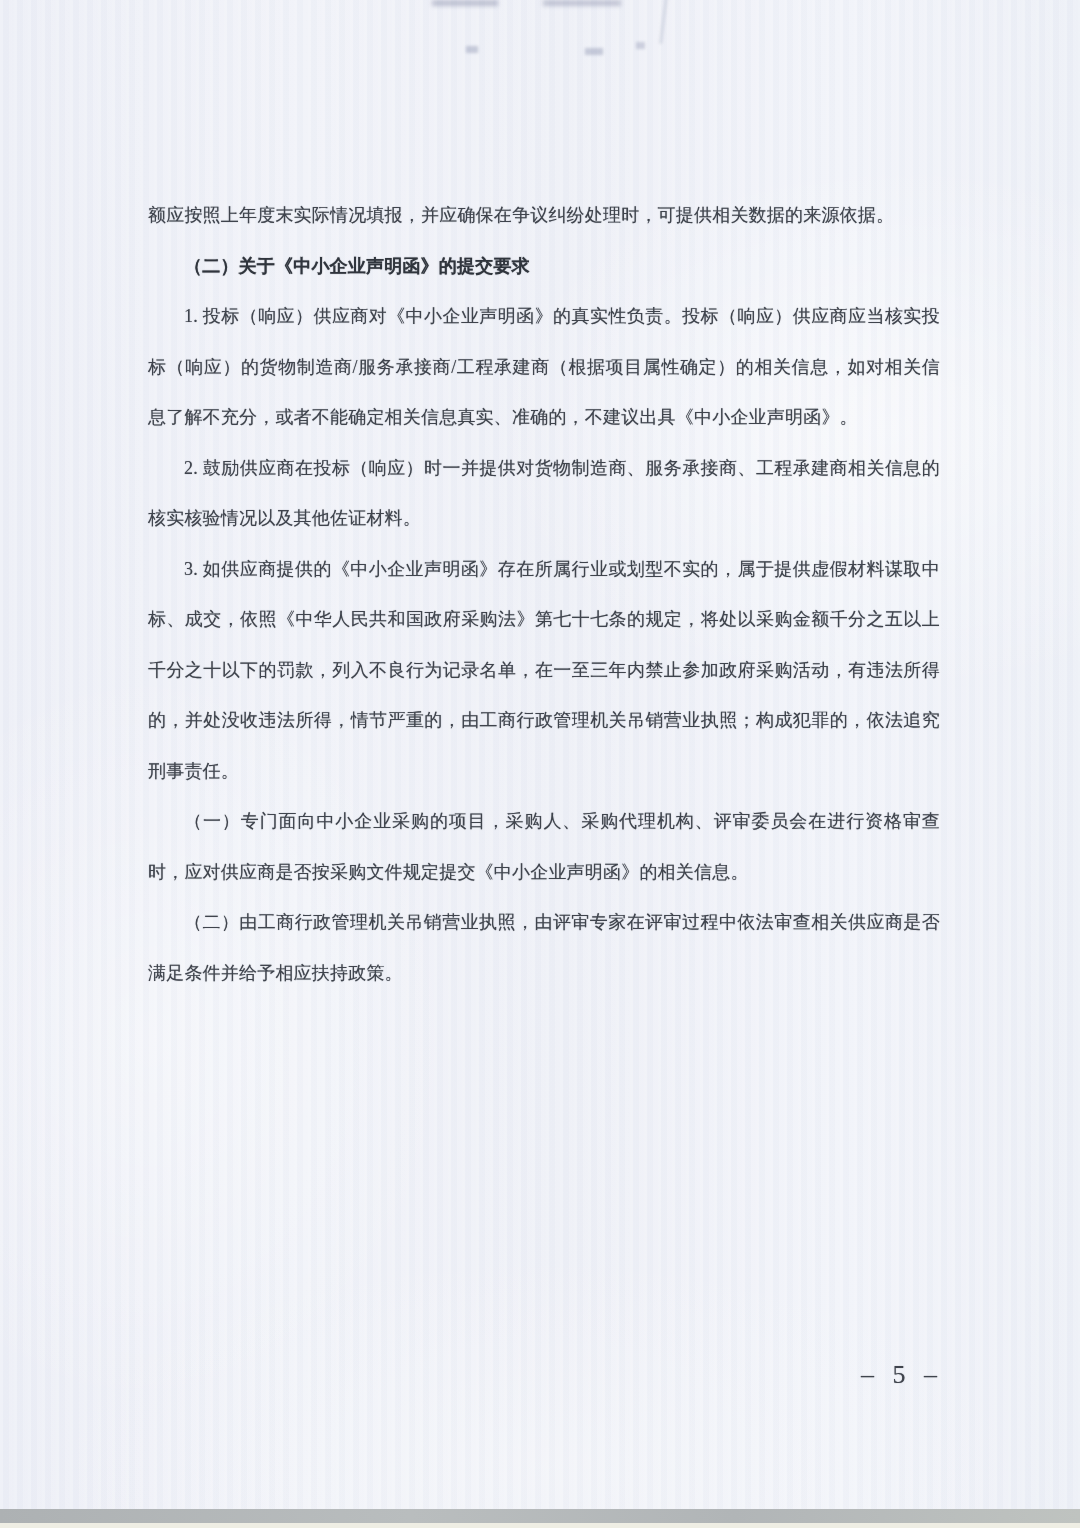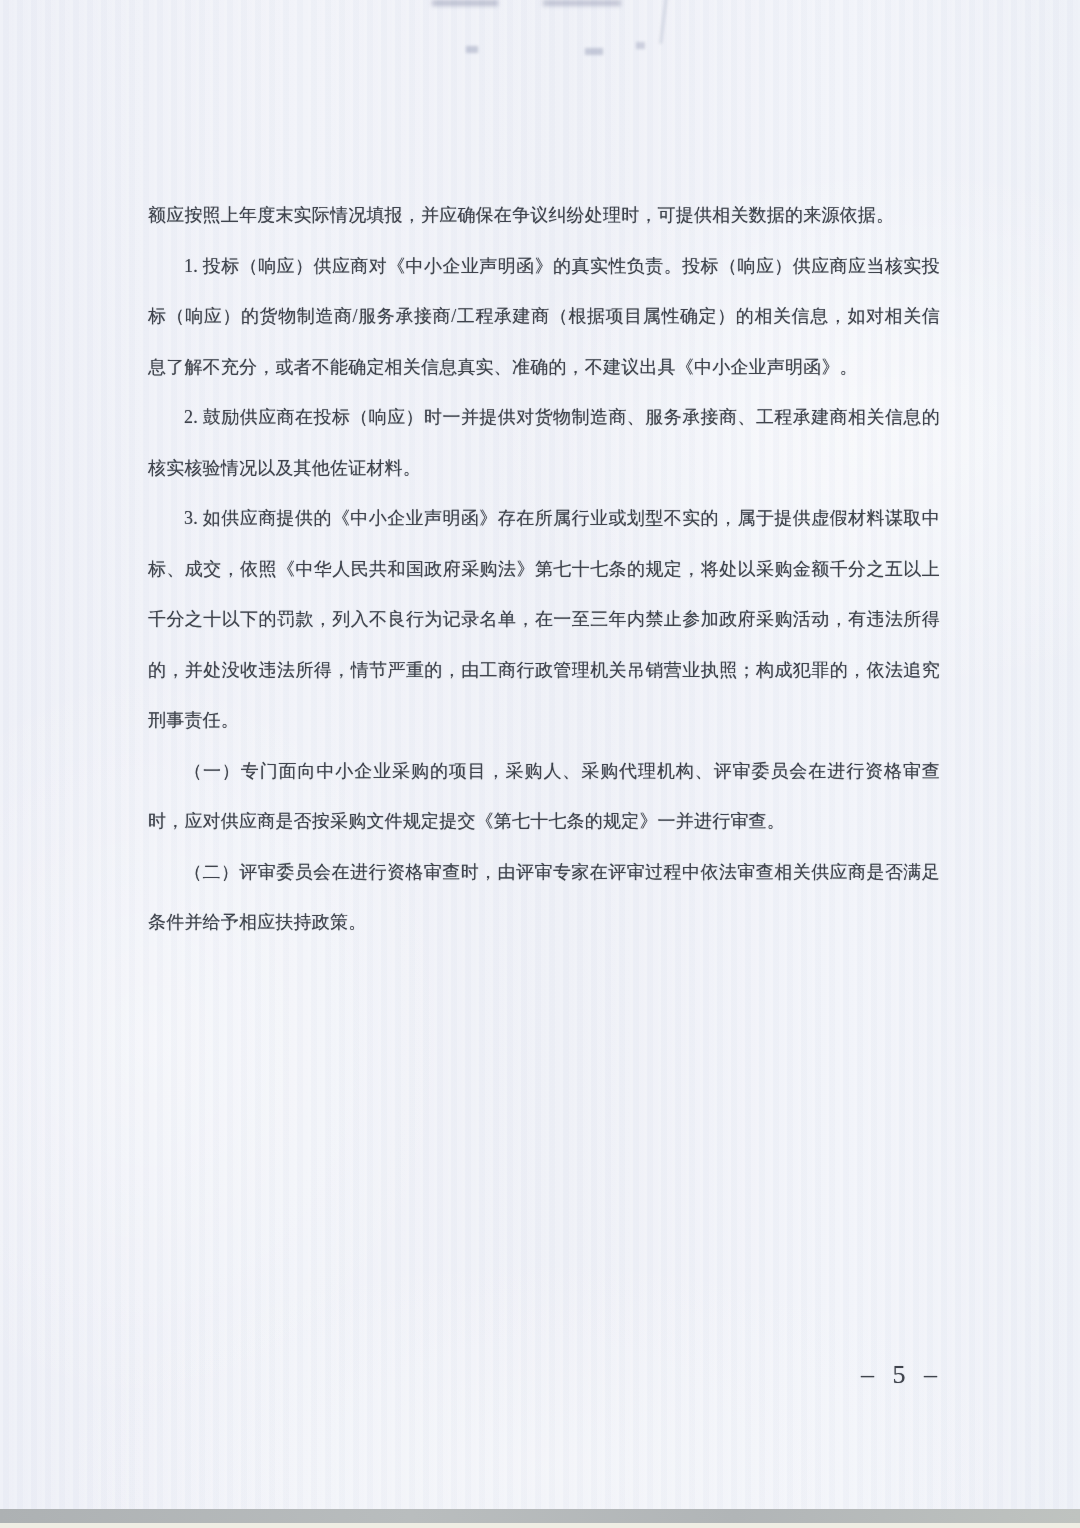--- a/index.html
+++ b/index.html
@@ -104,23 +104,24 @@
 
 <div class="smudge smudge-a"></div>
 <div class="smudge smudge-b"></div>
 <div class="smudge smudge-line"></div>
 <div class="smudge smudge-dot1"></div>
 <div class="smudge smudge-dot2"></div>
 <div class="smudge smudge-dot3"></div>
 
 <div class="doc-body">
   <p class="continuation">额应按照上年度末实际情况填报，并应确保在争议纠纷处理时，可提供相关数据的来源依据。</p>
+  <p class="heading">（二）关于《中小企业声明函》的提交要求</p>
   <p>1. 投标（响应）供应商对《中小企业声明函》的真实性负责。投标（响应）供应商应当核实投标（响应）的货物制造商/服务承接商/工程承建商（根据项目属性确定）的相关信息，如对相关信息了解不充分，或者不能确定相关信息真实、准确的，不建议出具《中小企业声明函》。</p>
   <p>2. 鼓励供应商在投标（响应）时一并提供对货物制造商、服务承接商、工程承建商相关信息的核实核验情况以及其他佐证材料。</p>
   <p>3. 如供应商提供的《中小企业声明函》存在所属行业或划型不实的，属于提供虚假材料谋取中标、成交，依照《中华人民共和国政府采购法》第七十七条的规定，将处以采购金额千分之五以上千分之十以下的罚款，列入不良行为记录名单，在一至三年内禁止参加政府采购活动，有违法所得的，并处没收违法所得，情节严重的，由工商行政管理机关吊销营业执照；构成犯罪的，依法追究刑事责任。</p>
-  <p>（一）专门面向中小企业采购的项目，采购人、采购代理机构、评审委员会在进行资格审查时，应对供应商是否按采购文件规定提交《第七十七条的规定》一并进行审查。</p>
-  <p>（二）评审委员会在进行资格审查时，由评审专家在评审过程中依法审查相关供应商是否满足条件并给予相应扶持政策。</p>
+  <p>（一）专门面向中小企业采购的项目，采购人、采购代理机构、评审委员会在进行资格审查时，应对供应商是否按采购文件规定提交《中小企业声明函》的相关信息。</p>
+  <p>（二）由工商行政管理机关吊销营业执照，由评审专家在评审过程中依法审查相关供应商是否满足条件并给予相应扶持政策。</p>
 </div>
 
 <div class="page-number">– 5 –</div>
 
 <div class="scan-edge-band"></div>
 <div class="scan-edge-light"></div>
 
 </body></html>

